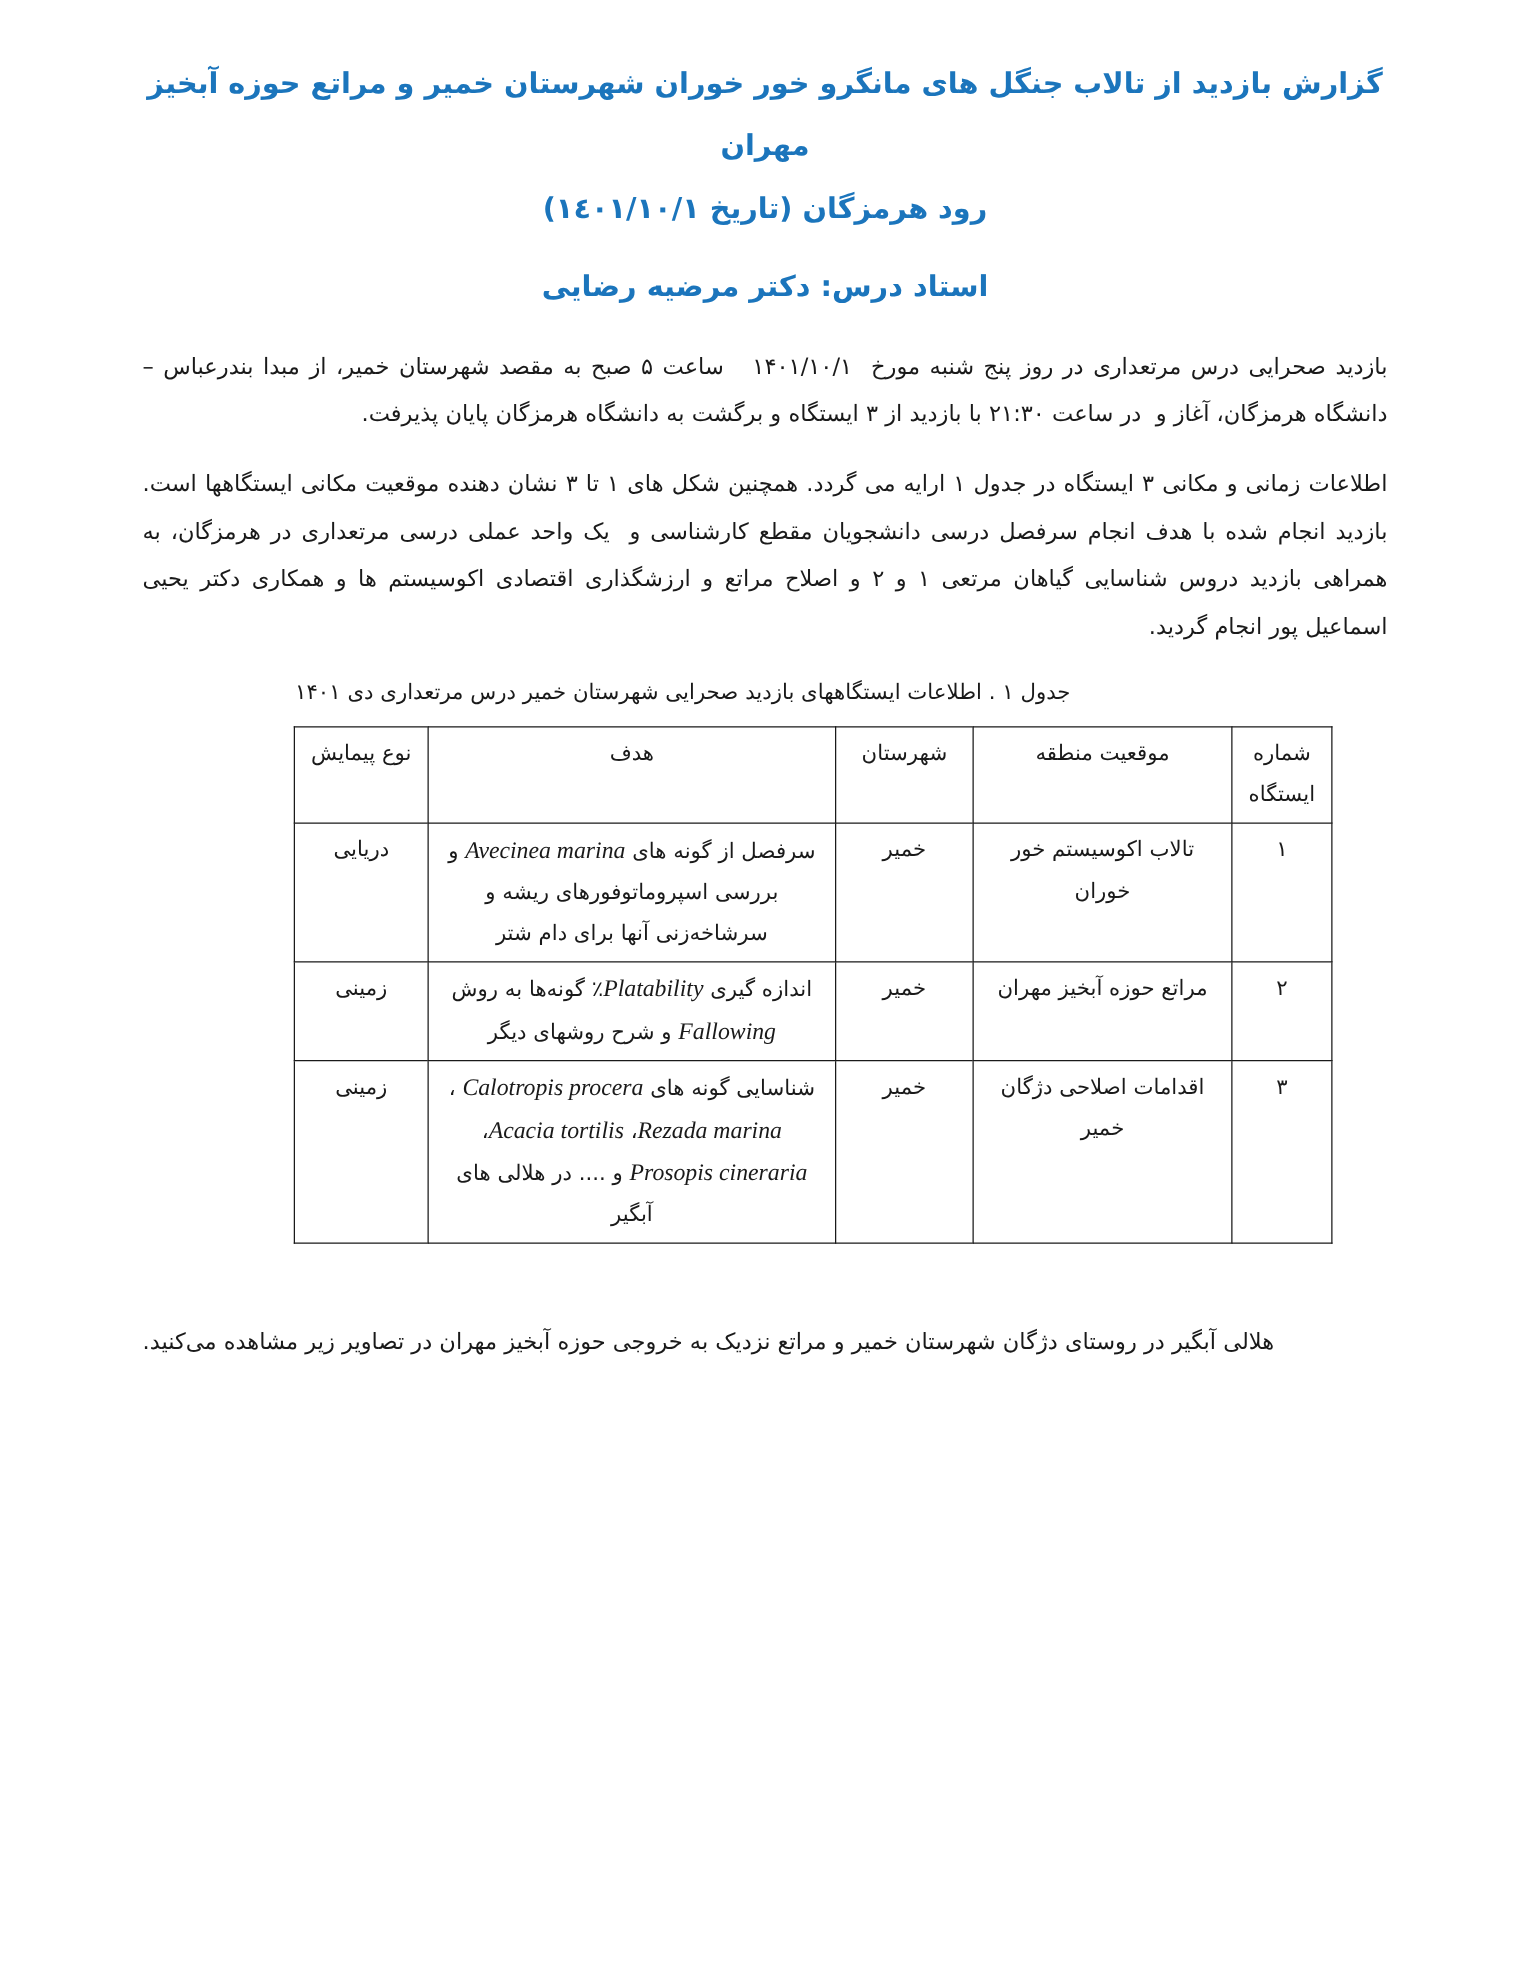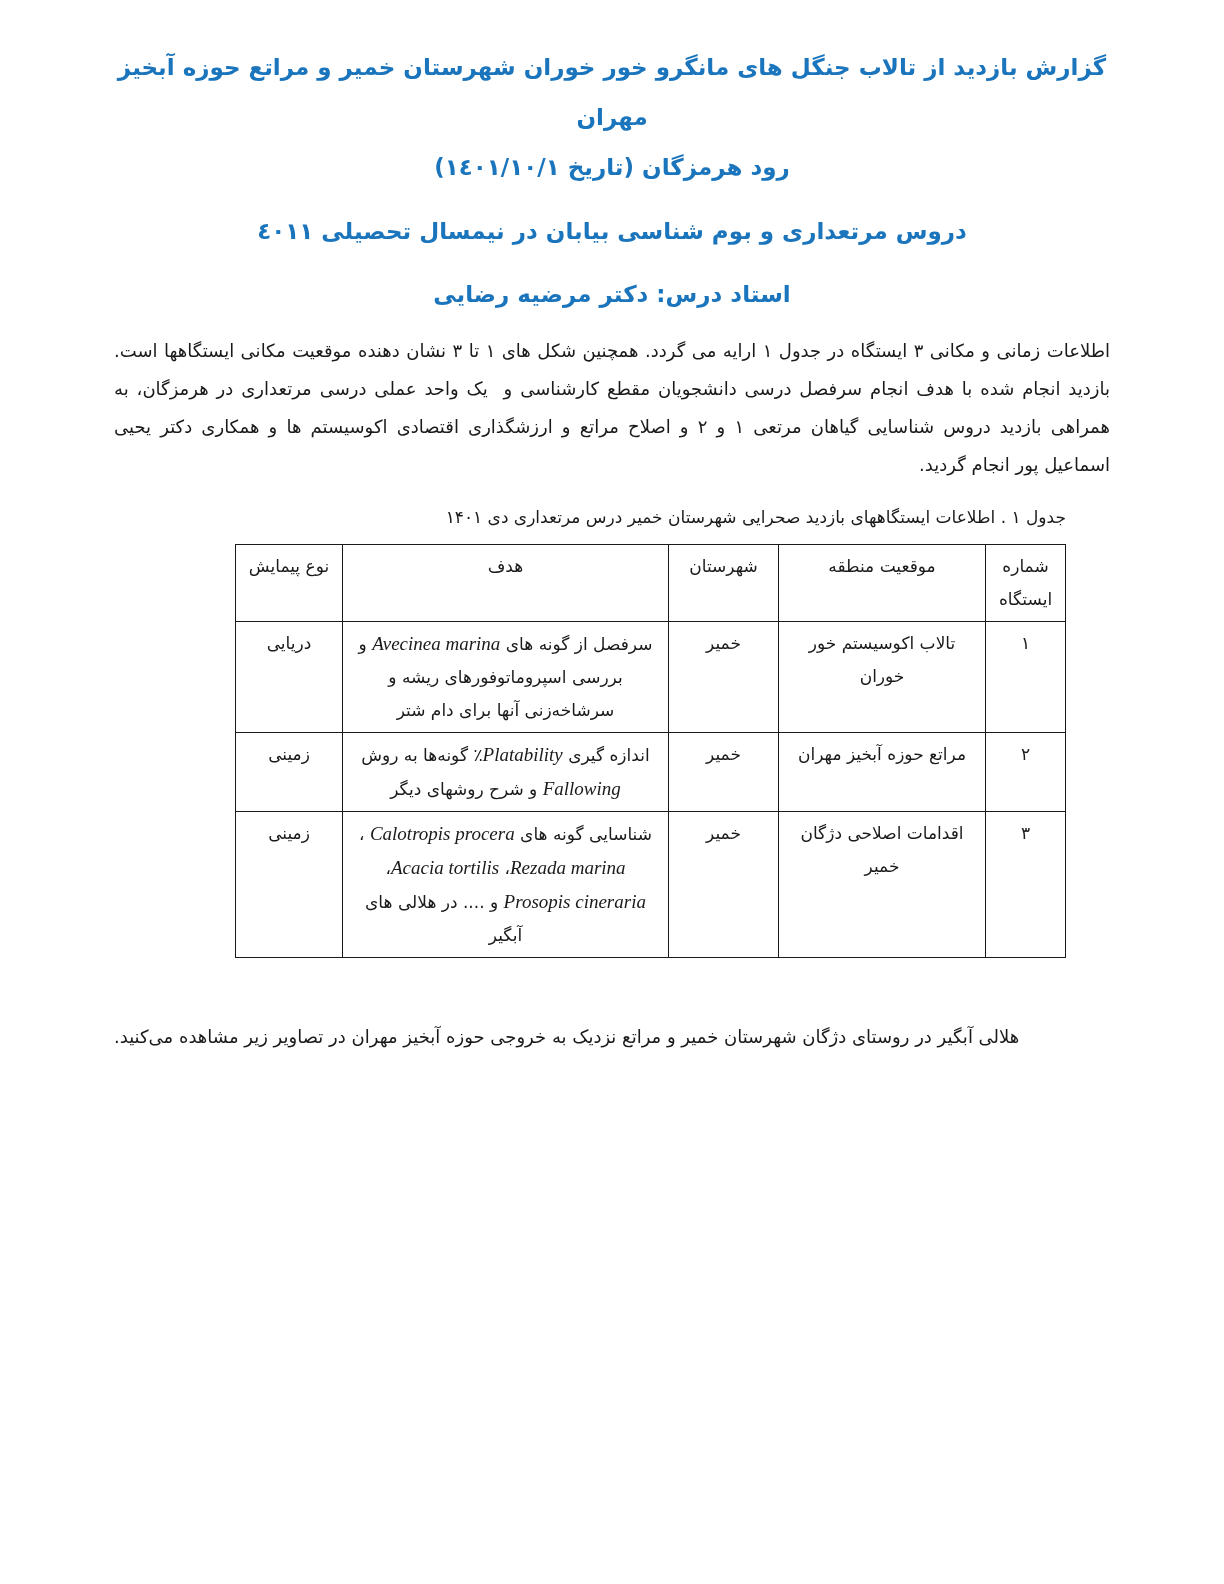--- a/index.html
+++ b/index.html
@@ -37,21 +37,21 @@
     text-align: justify;
     margin-top: 20px;
   }
   .body-para.p2 { margin-top: 13px; }
   .table-caption {
     width: 830px;
     margin-right: 44px;
     margin-top: 18px;
     font-size: 17px;
     line-height: 30px;
-    text-align: right;
+    text-align: left;
   }
   table.station-table {
     width: 830px;
     margin-right: 44px;
     margin-top: 12px;
     border-collapse: collapse;
     table-layout: fixed;
   }
   .station-table th, .station-table td {
     border: 1.5px solid #1a1a1a;
@@ -83,24 +83,24 @@
     text-align: left;
   }
 </style>
 </head>
 <body>
 
 <div class="page">
 
   <div class="doc-title t1">گزارش بازدید از تالاب جنگل های مانگرو خور خوران شهرستان خمیر و مراتع حوزه آبخیز مهران</div>
   <div class="doc-title t1">رود هرمزگان (تاریخ ١٤٠١/١٠/١)</div>
-  <div class="doc-title t2">دروس مرتعداری و بوم شناسی بیابان در نیمسال تحصیلی ٤٠١١</div>
   <div class="doc-title t3">استاد درس: دکتر مرضیه رضایی</div>
 
 
+  <p class="body-para p1">بازدید صحرایی درس مرتعداری در روز پنج شنبه مورخ &nbsp;۱۴۰۱/۱۰/۱ &nbsp;&nbsp;ساعت ۵ صبح به مقصد شهرستان خمیر، از مبدا بندرعباس – دانشگاه هرمزگان، آغاز و &nbsp;در ساعت ۲۱:۳۰ با بازدید از ۳ ایستگاه و برگشت به دانشگاه هرمزگان پایان پذیرفت.</p>
 
   <p class="body-para p2">اطلاعات زمانی و مکانی ۳ ایستگاه در جدول ۱ ارایه می گردد. همچنین شکل های ۱ تا ۳ نشان دهنده موقعیت مکانی ایستگاهها است. بازدید انجام شده با هدف انجام سرفصل درسی دانشجویان مقطع کارشناسی و &nbsp;یک واحد عملی درسی مرتعداری در هرمزگان، به همراهی بازدید دروس شناسایی گیاهان مرتعی ۱ و ۲ و اصلاح مراتع و ارزشگذاری اقتصادی اکوسیستم ها و همکاری دکتر یحیی اسماعیل پور انجام گردید.</p>
 
   <div class="table-caption">جدول ۱ . اطلاعات ایستگاههای بازدید صحرایی شهرستان خمیر درس مرتعداری دی ۱۴۰۱</div>
 
   <table class="station-table">
     <colgroup>
       <col class="col-station">
       <col class="col-location">
       <col class="col-county">

